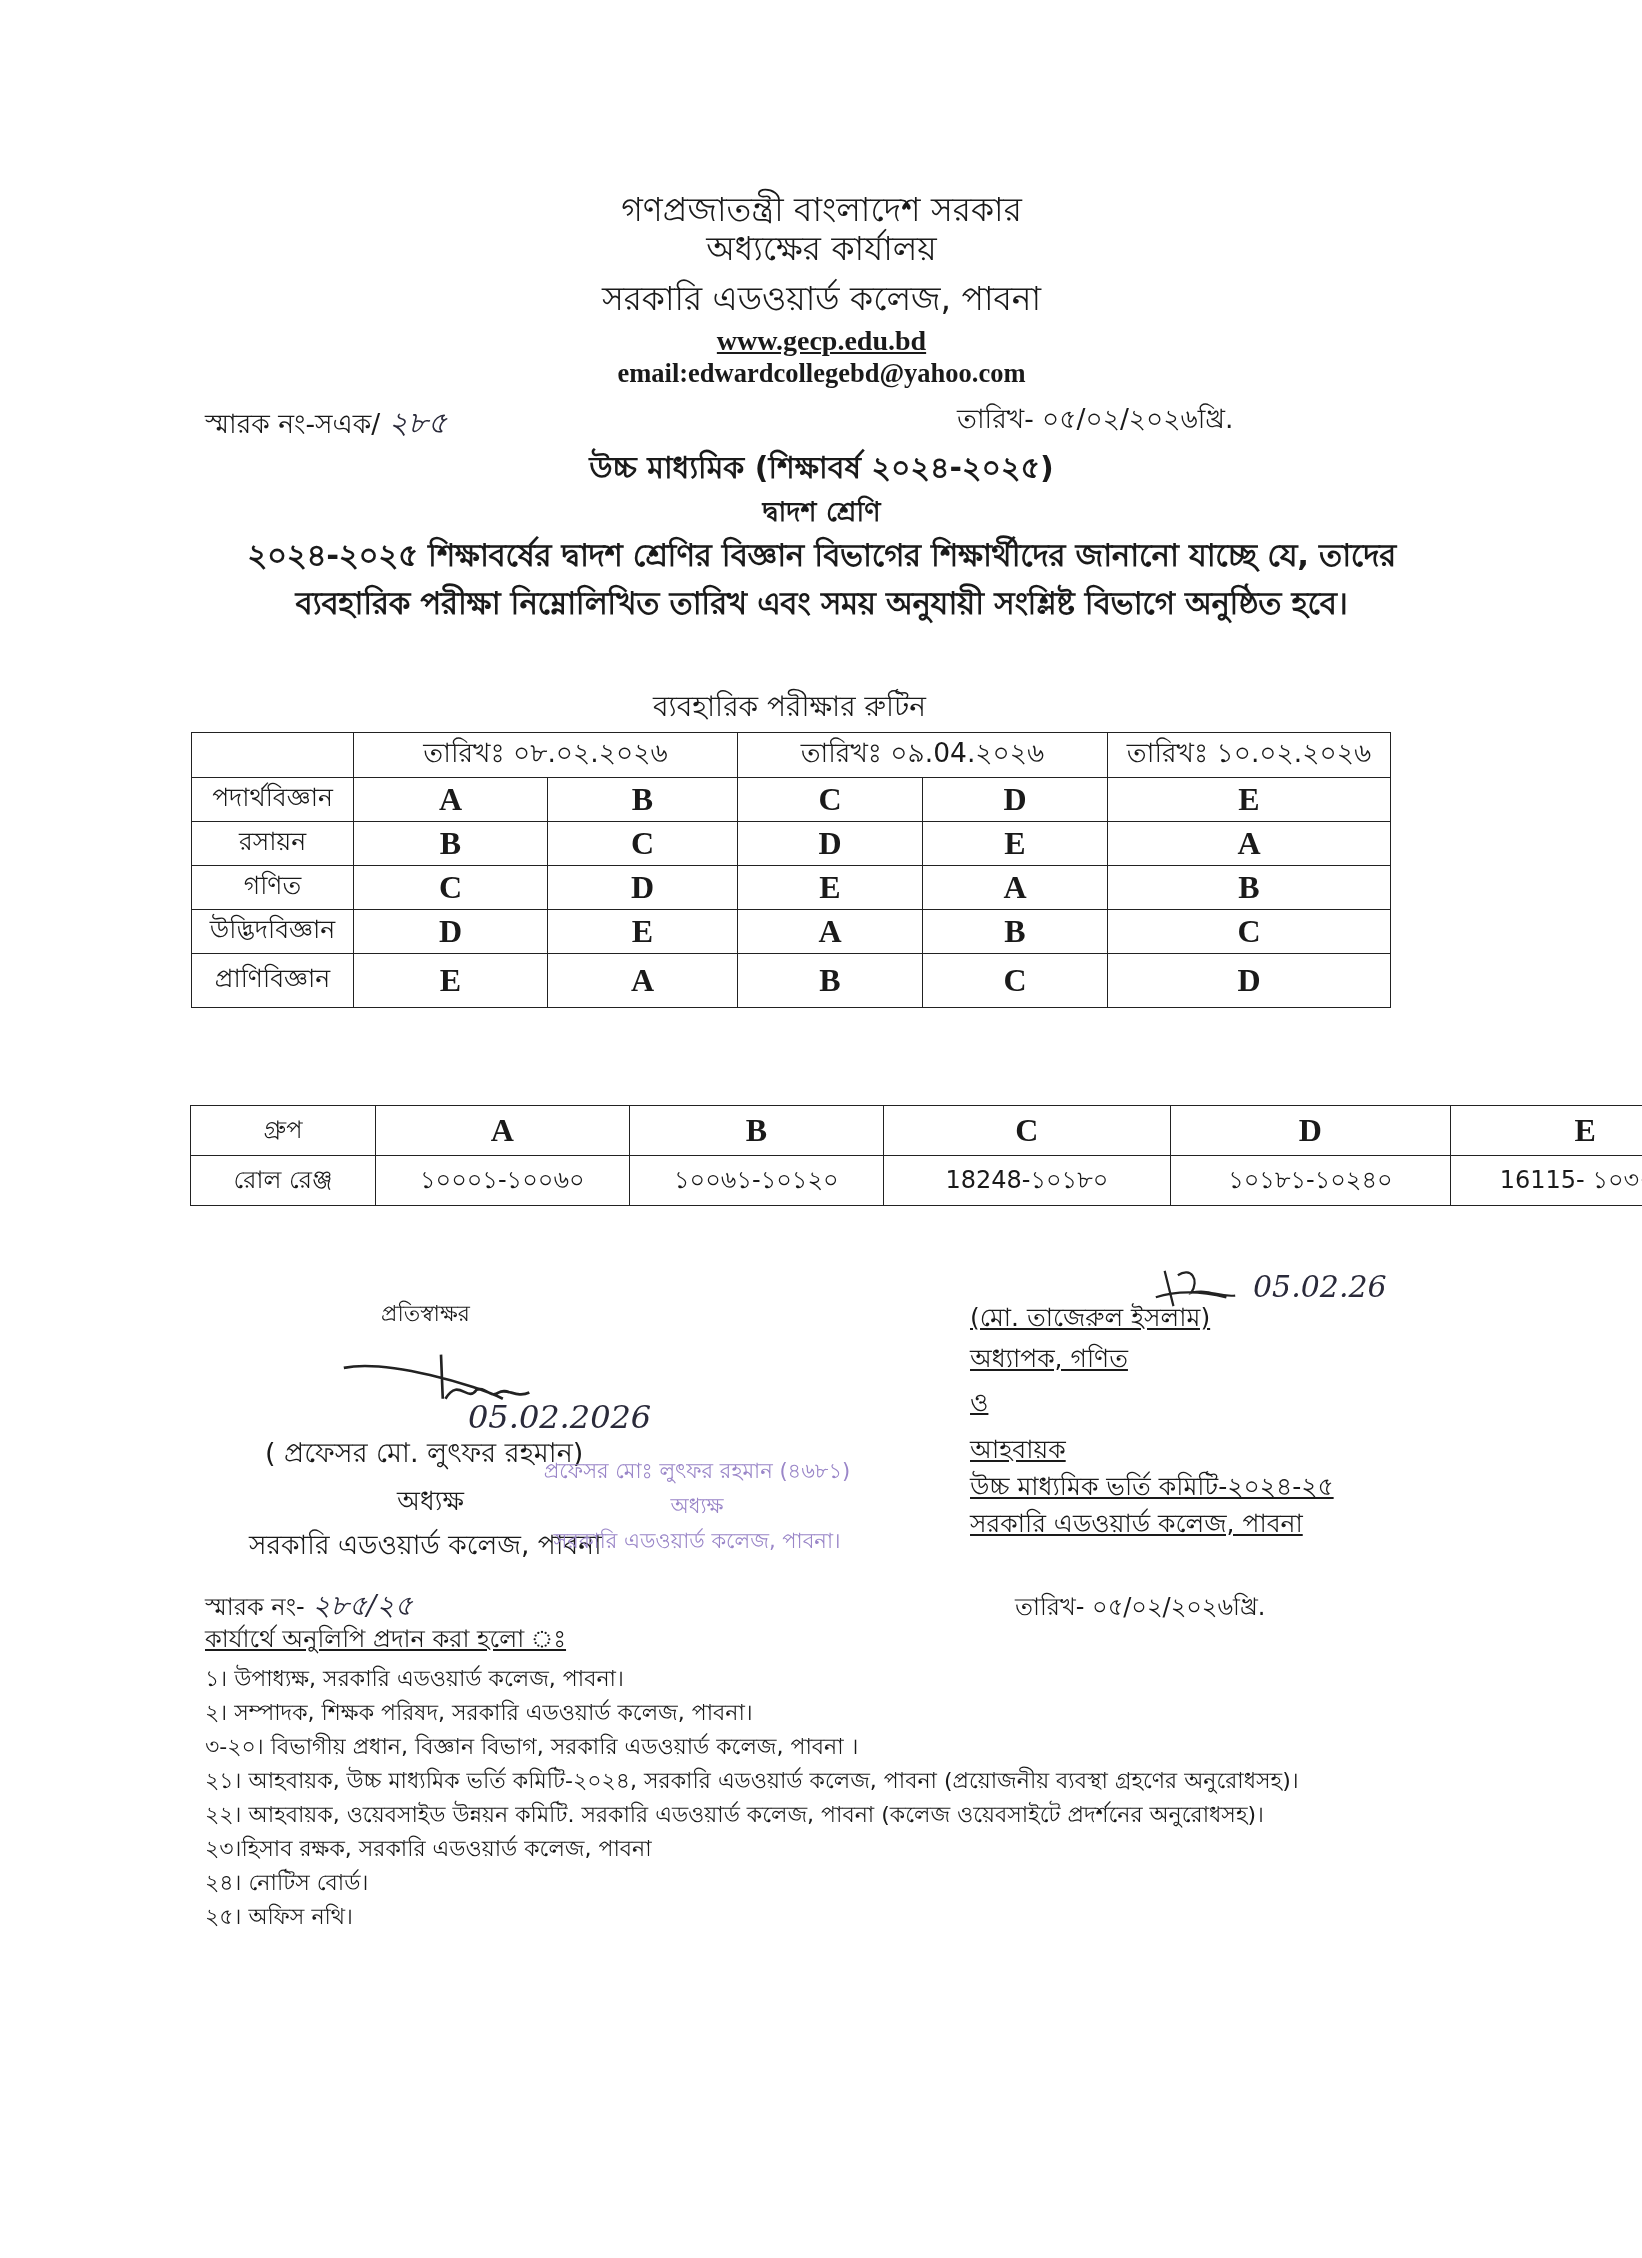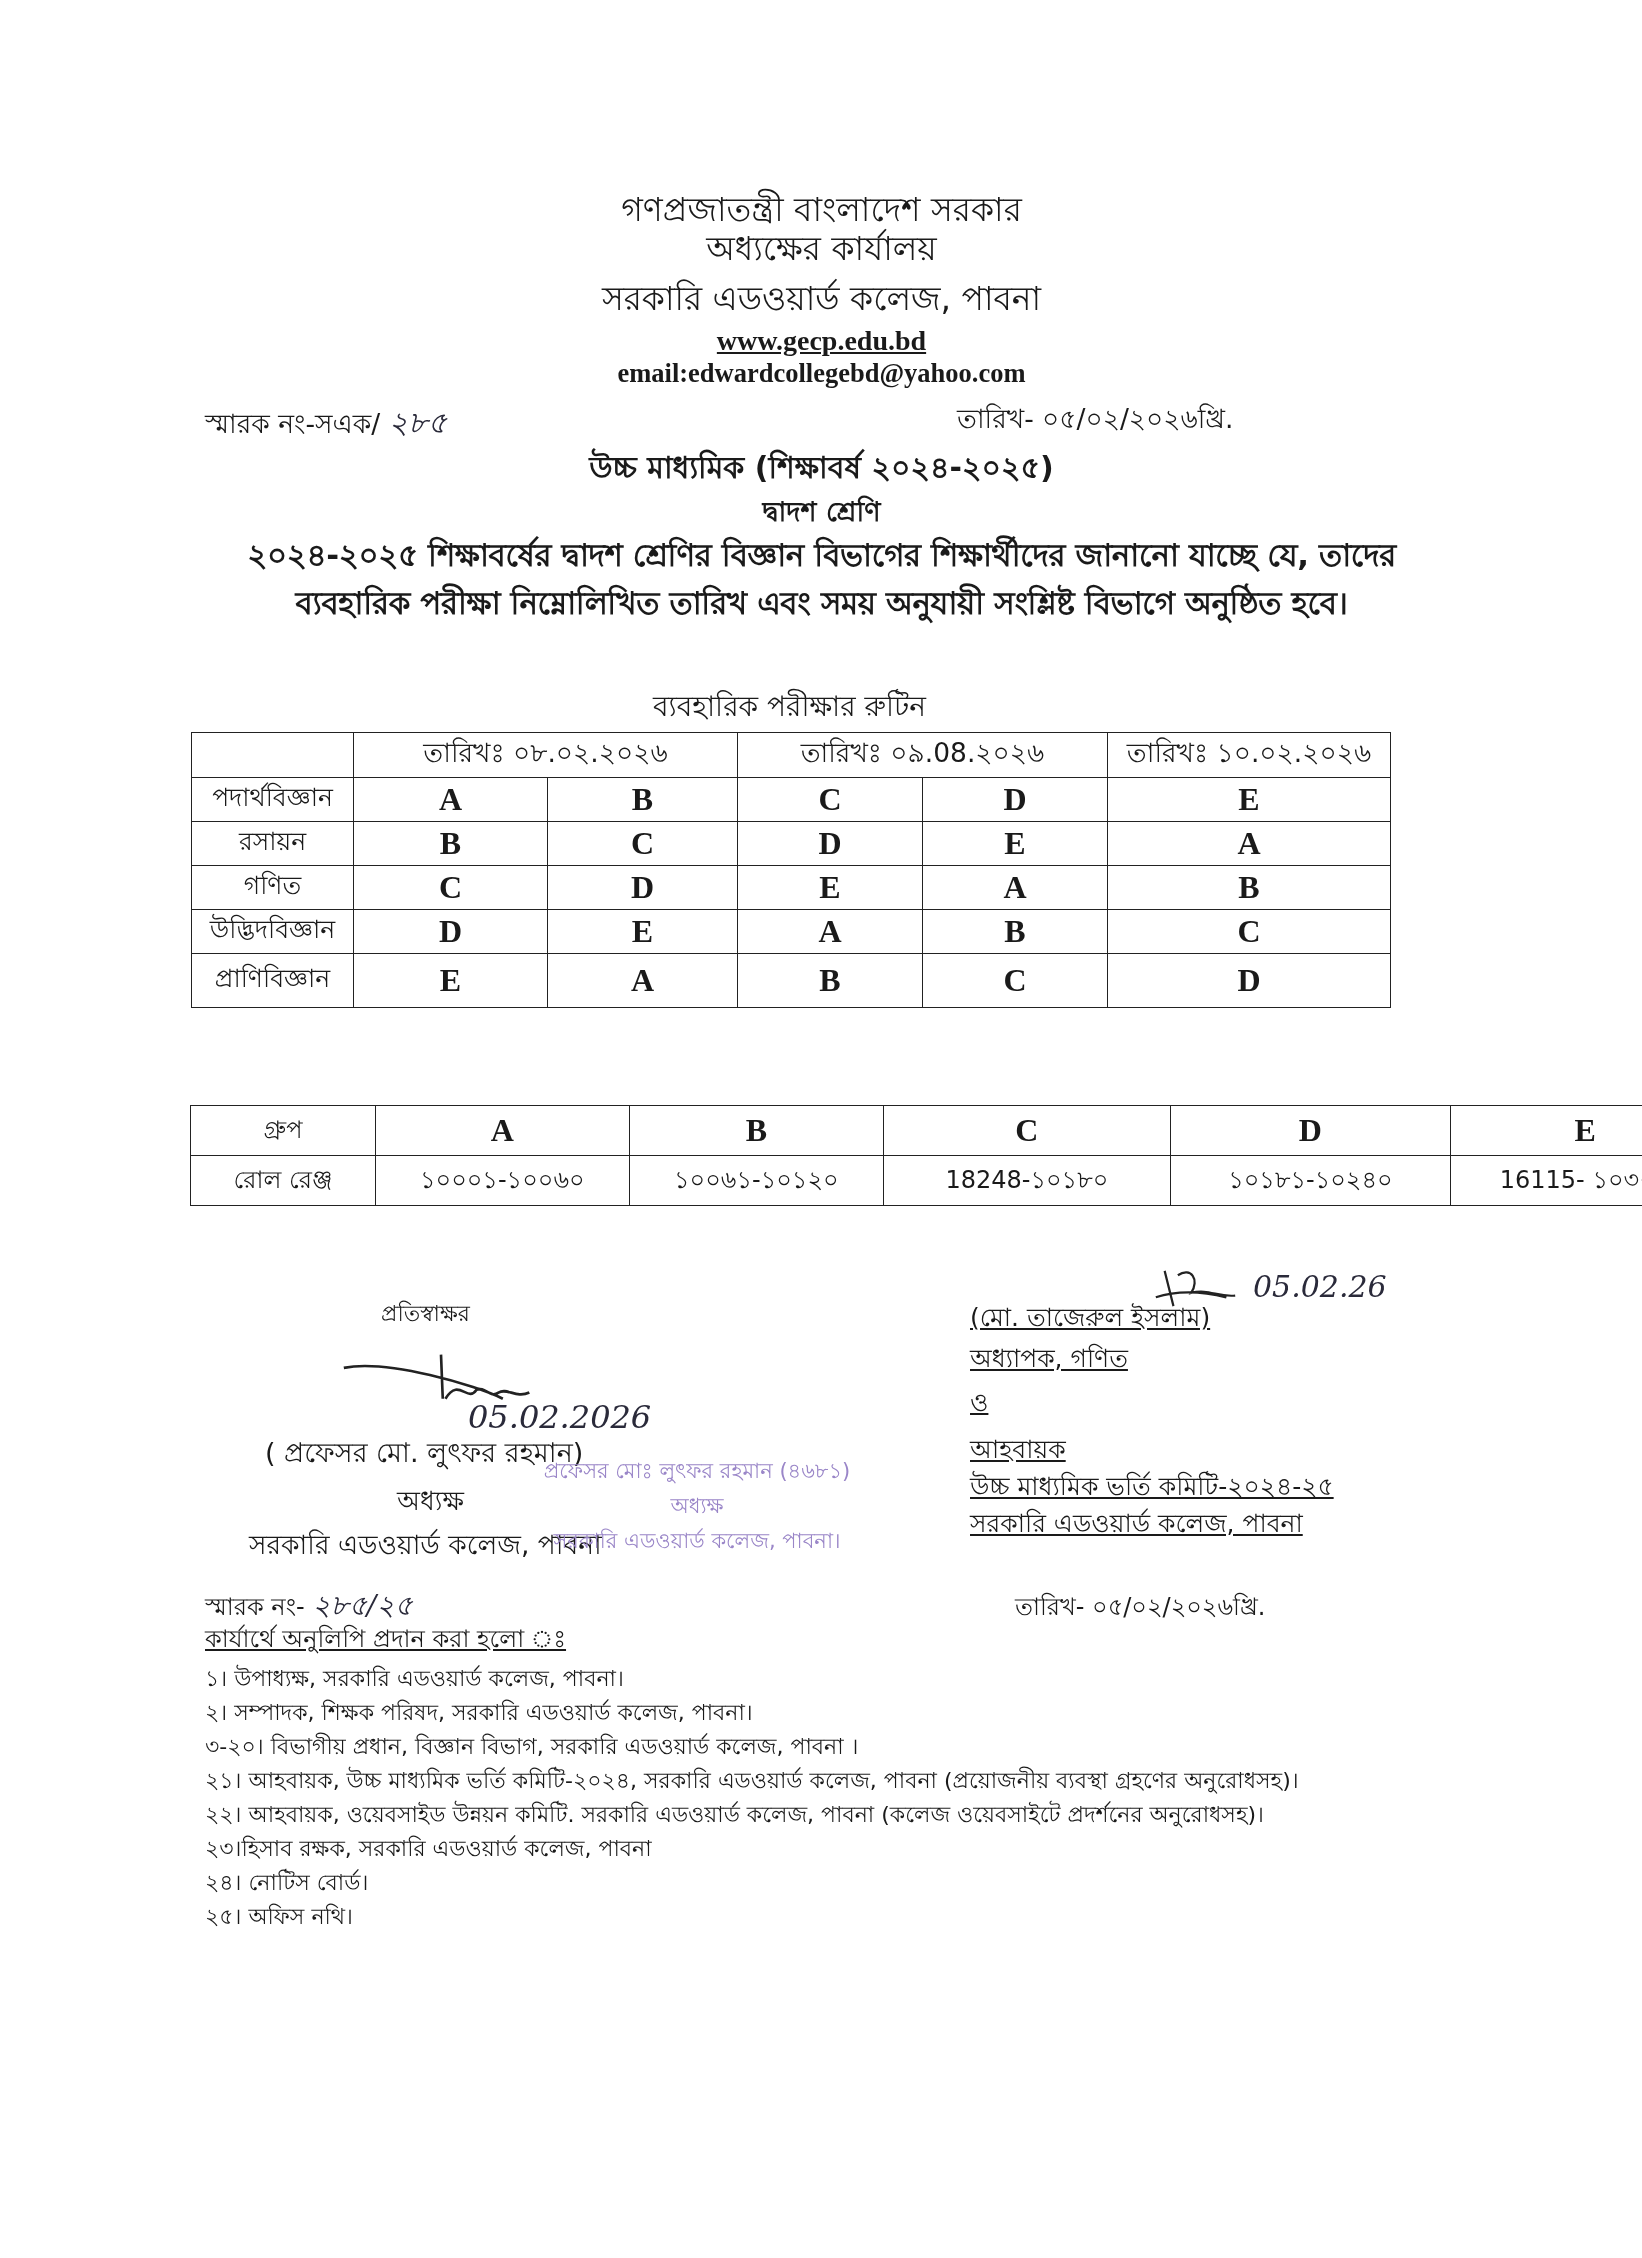--- a/index.html
+++ b/index.html
@@ -58,21 +58,21 @@
       <col style="width:194px">
       <col style="width:190px">
       <col style="width:185px">
       <col style="width:185px">
       <col style="width:283px">
   </colgroup>
   <tbody>
       <tr>
     <td></td>
     <td colspan="2">তারিখঃ ০৮.০২.২০২৬</td>
-    <td colspan="2">তারিখঃ ০৯.08.২০২৬</td>
+    <td colspan="2">তারিখঃ ০৯.04.২০২৬</td>
     <td>তারিখঃ ১০.০২.২০২৬</td>
   </tr>
   <tr>
     <td class="subj">পদার্থবিজ্ঞান</td>
     <td class="letter">A</td>
     <td class="letter">B</td>
     <td class="letter">C</td>
     <td class="letter">D</td>
     <td class="letter">E</td>
   </tr>

